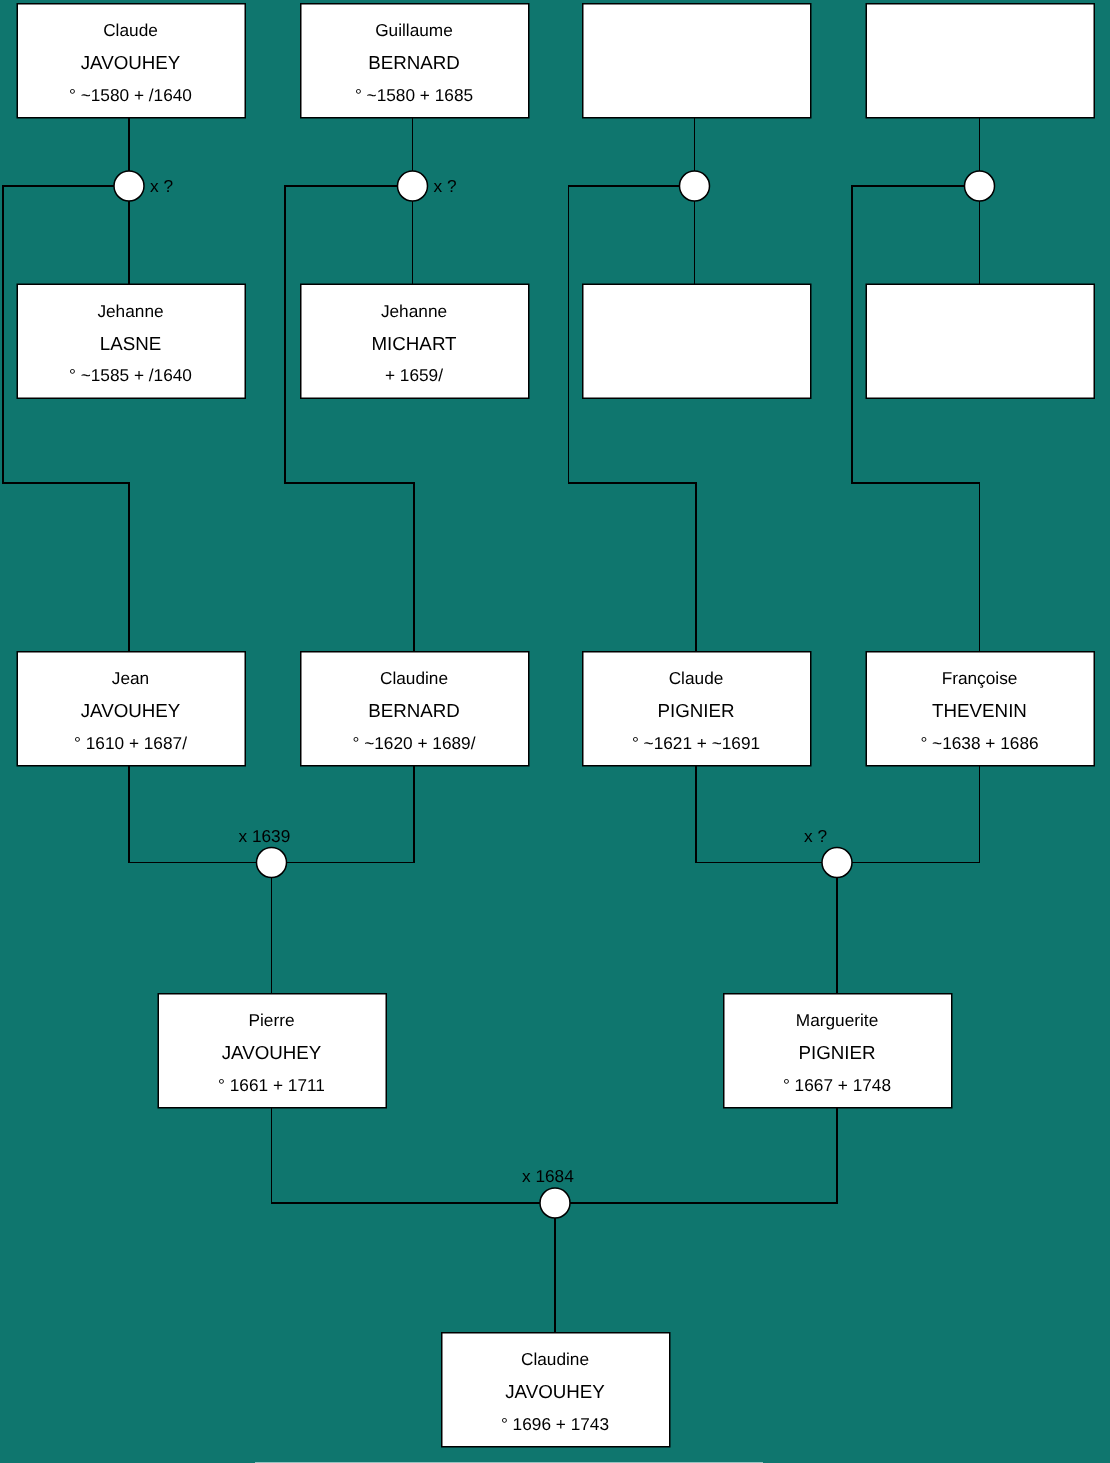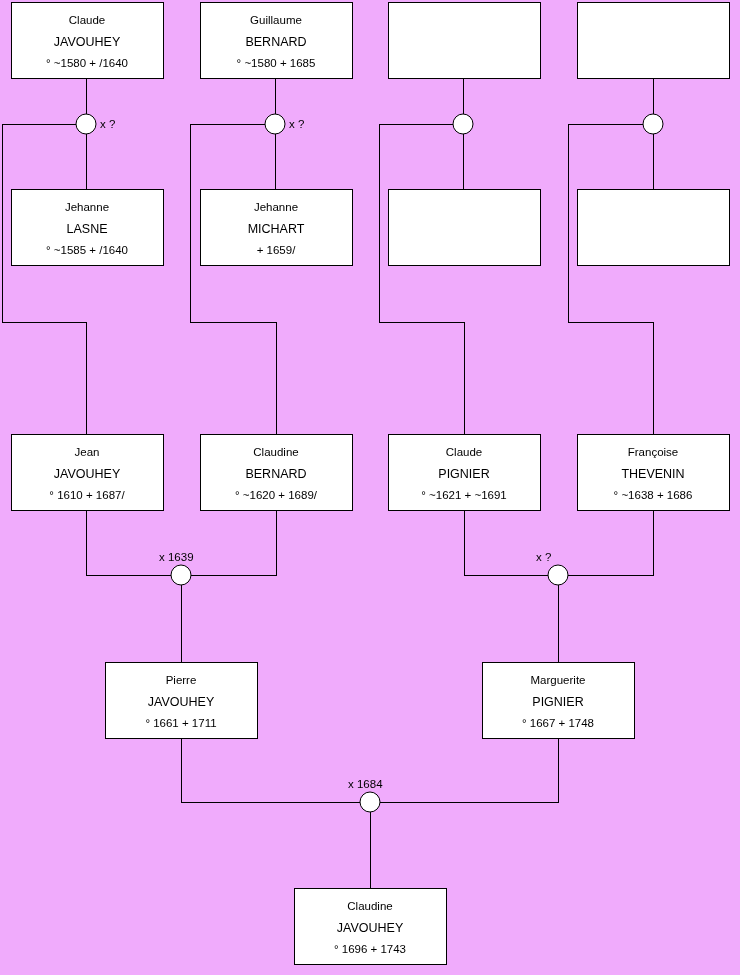--- a/index.html
+++ b/index.html
@@ -4,21 +4,21 @@
 <style>
   html, body {
     margin: 0;
     padding: 0;
     background: #ffffff;
   }
   #chart-root {
     position: relative;
     width: 740px;
     height: 975px;
-    background: #f0abfc;
+    background: #0f766e;
     font-family: "Liberation Sans", sans-serif;
   }
   svg#tree-svg {
     display: block;
     width: 740px;
     height: 975px;
   }
   .node-box {
     fill: #ffffff;
     stroke: #000000;

